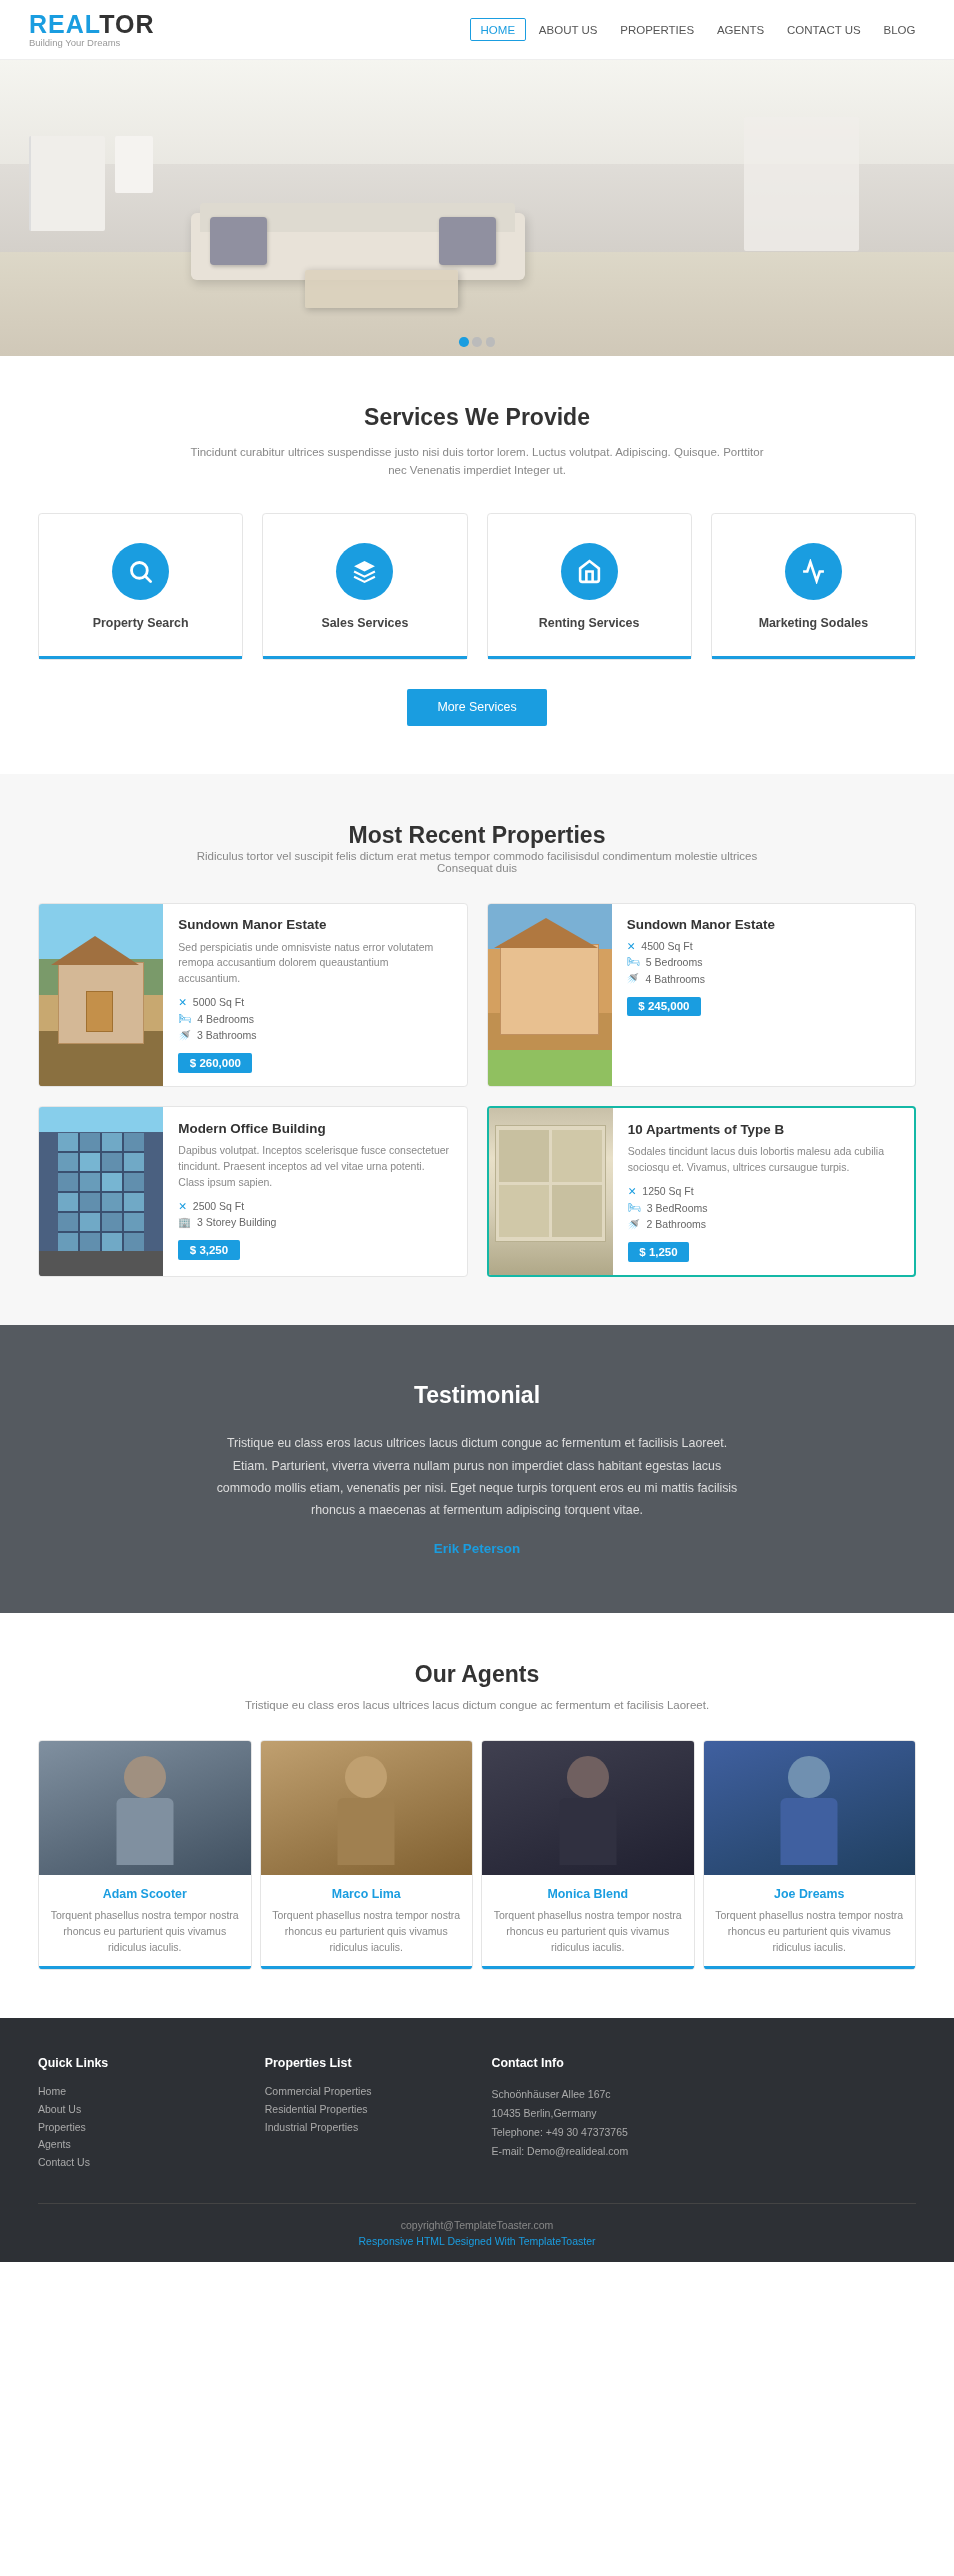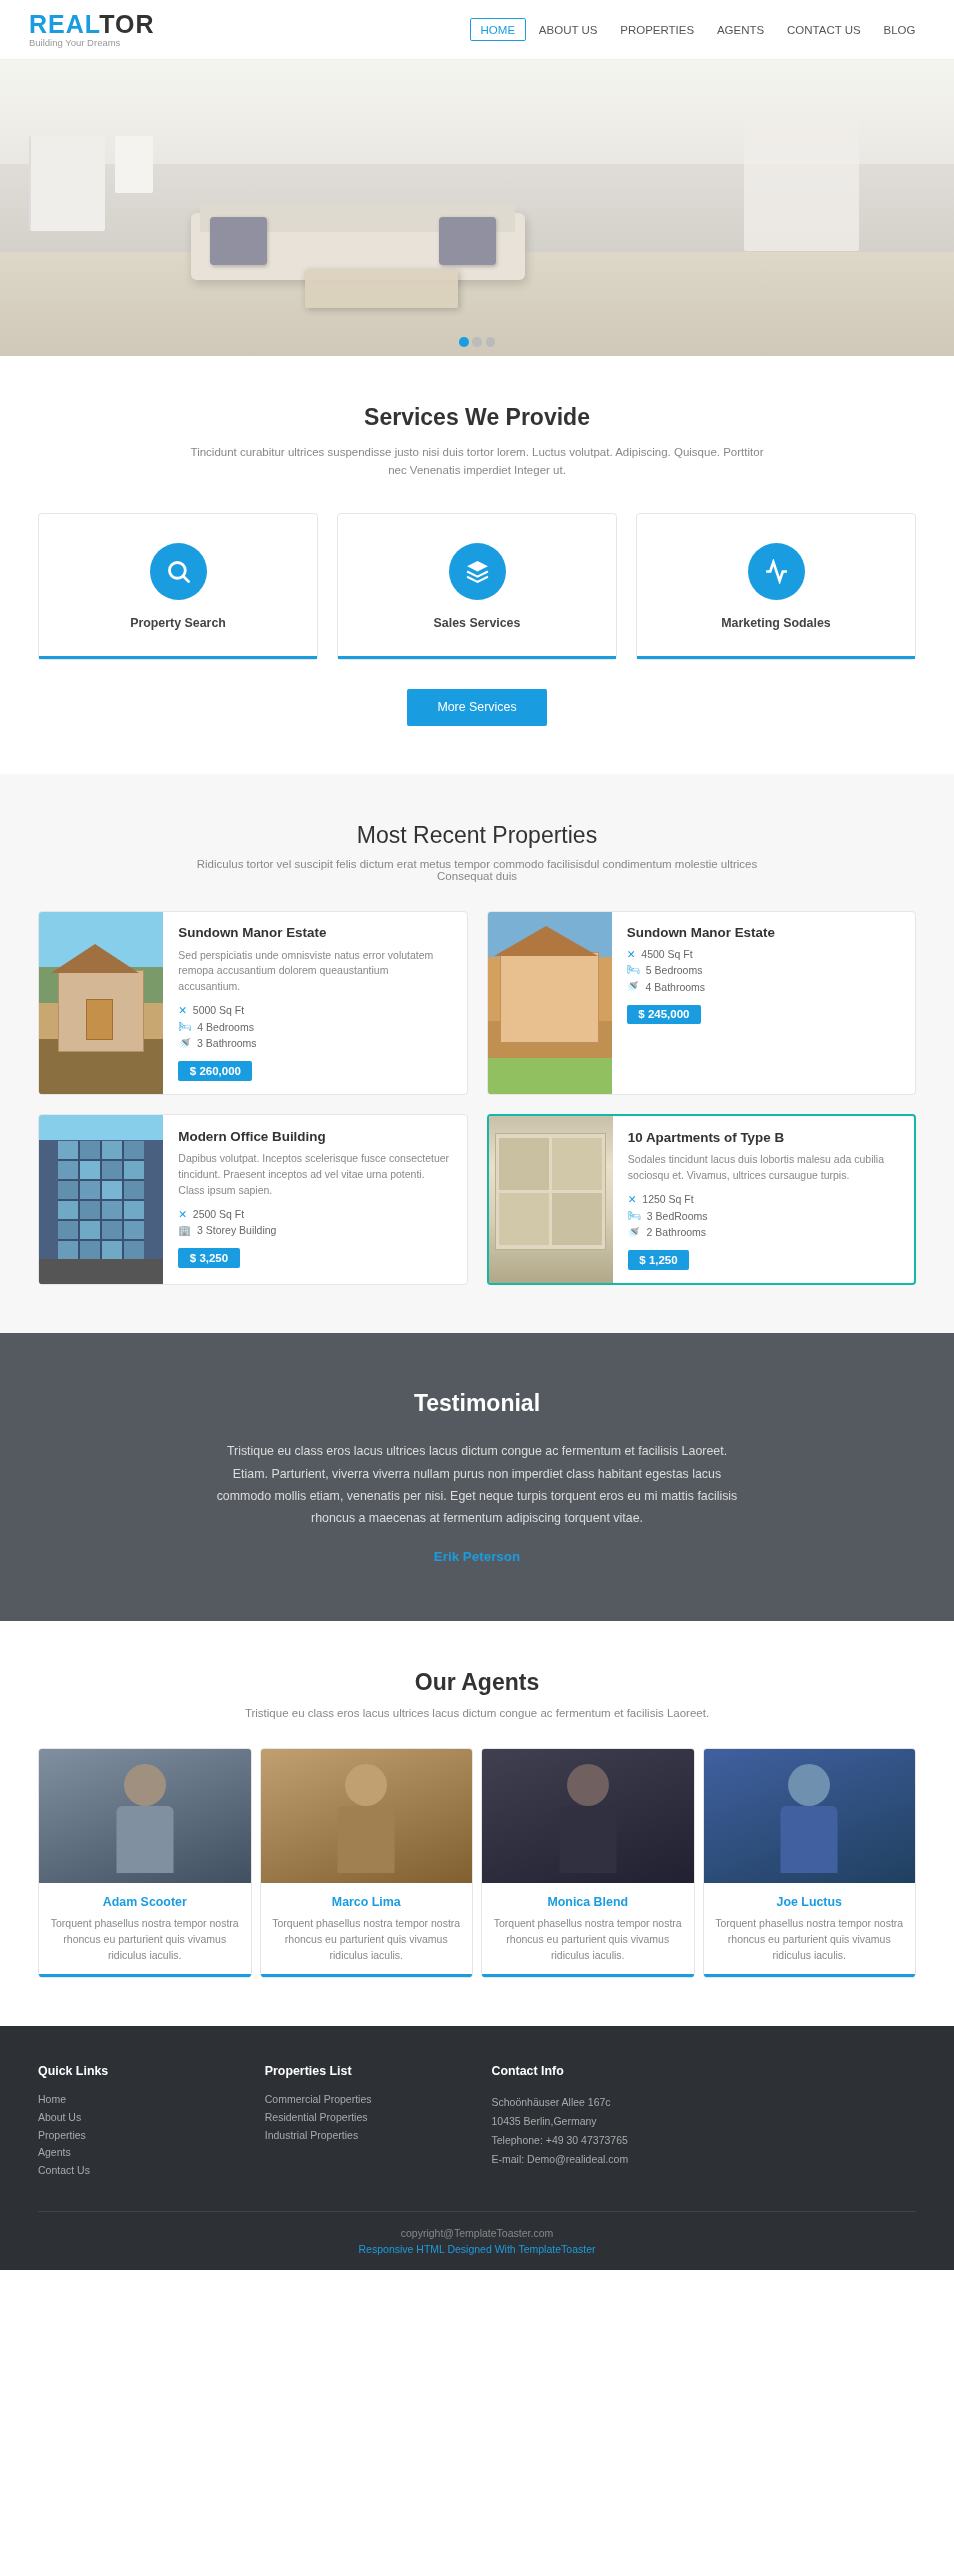--- a/index.html
+++ b/index.html
@@ -83,38 +83,48 @@
         <svg width="25" height="25" viewBox="0 0 24 24" fill="white">
             <path d="M12 2L2 7l10 5 10-5-10-5z"></path>
             <path d="M2 17l10 5 10-5" stroke="white" stroke-width="2" fill="none"></path>
             <path d="M2 12l10 5 10-5" stroke="white" stroke-width="2" fill="none"></path>
           </svg>
       </div>
       <div style="font-size:12.4px; color:#444; font-weight:600;">Sales Services</div>
       <div style="position:absolute; bottom:0; left:0; right:0; height:2.9px; background:#1a9de0;"></div>
     </div>
 
+    <div style="flex:1; border:1px solid #e5e5e5; border-radius:3.8px; padding:29px 19px; text-align:center; position:relative; cursor:pointer;">
+      <div style="width:57px; height:57px; border-radius:50%; background:#1a9de0; display:flex; align-items:center; justify-content:center; margin:0 auto 15.3px;">
+        <svg width="25" height="25" viewBox="0 0 24 24" fill="none" stroke="white" stroke-width="2.5">
+            <path d="M3 9l9-7 9 7v11a2 2 0 0 1-2 2H5a2 2 0 0 1-2-2z" fill="none"></path>
+            <polyline points="9 22 9 12 15 12 15 22"></polyline>
+          </svg>
+      </div>
+      <div style="font-size:12.4px; color:#444; font-weight:600;">Renting Services</div>
+      <div style="position:absolute; bottom:0; left:0; right:0; height:2.9px; background:#1a9de0;"></div>
+    </div>
 
     <div style="flex:1; border:1px solid #e5e5e5; border-radius:3.8px; padding:29px 19px; text-align:center; position:relative; cursor:pointer;">
       <div style="width:57px; height:57px; border-radius:50%; background:#1a9de0; display:flex; align-items:center; justify-content:center; margin:0 auto 15.3px;">
         <svg width="25" height="25" viewBox="0 0 24 24" fill="none" stroke="white" stroke-width="2.5">
             <polyline points="22 12 18 12 15 21 9 3 6 12 2 12"></polyline>
           </svg>
       </div>
       <div style="font-size:12.4px; color:#444; font-weight:600;">Marketing Sodales</div>
       <div style="position:absolute; bottom:0; left:0; right:0; height:2.9px; background:#1a9de0;"></div>
     </div>
 
   </div>
 
   <button style="background:#1a9de0; color:white; border:none; padding:11.5px 30.5px; font-size:12.4px; border-radius:1.9px; cursor:pointer;">More Services</button>
 </section>
 
 <section style="background:#f7f7f7; padding:48px 38px; text-align:center;">
-  <h2 style="font-size:23px; color:#333; margin-bottom:9px; font-weight:400;">Most Recent Properties</h2>
+  <h2 style="font-size:23px; color:#333; margin-bottom:1px; font-weight:700;">Most Recent Properties</h2>
   <p style="font-size:11.5px; color:#888; max-width:573px; margin:0 auto;">Ridiculus tortor vel suscipit felis dictum erat metus tempor commodo facilisisdul condimentum molestie ultrices Consequat duis</p>
 
   <div style="display:grid; grid-template-columns:1fr 1fr; gap:19px; margin-top:29px; text-align:left;">
 
     <div style="background:#fff; border:1px solid #e5e5e5; border-radius:3.8px; overflow:hidden; display:flex; cursor:pointer;">
       <div class="house1-sim" style="width:124px; min-height:157px; flex-shrink:0; background:linear-gradient(180deg, #87CEEB 0%, #87CEEB 30%, #7a9a6a 30%, #7a9a6a 50%, #c8a870 50%, #c8a870 70%, #8a7040 70%, #8a7040 100%); position:relative;">
 
         <div style="position:absolute; top:32%; left:15%; width:70%; height:45%; background:#d4b896; border:1.9px solid #b89060;"></div>
         <div style="position:absolute; top:18%; left:10%; width:0; height:0; border-left:44px solid transparent; border-right:44px solid transparent; border-bottom:29px solid #a07040;"></div>
         <div style="position:absolute; bottom:30%; left:38%; width:22%; height:22%; background:#c4904a; border:1px solid #a07030;"></div>
@@ -286,21 +296,21 @@
       <div style="position:absolute; bottom:0; left:0; right:0; height:2.9px; background:#1a9de0;"></div>
     </div>
 
     <div style="flex:1; border:1px solid #e5e5e5; border-radius:3.8px; overflow:hidden; text-align:center; padding-bottom:13.4px; position:relative; cursor:pointer;">
       <div style="width:100%; height:134px; background:linear-gradient(160deg, #4060a0 0%, #305080 50%, #204060 100%); display:flex; align-items:center; justify-content:center; overflow:hidden;">
         <div style="position:relative; width:76px; height:124px;">
           <div style="position:absolute; top:9.5px; left:50%; transform:translateX(-50%); width:42px; height:42px; border-radius:50%; background:#7090b0;"></div>
           <div style="position:absolute; top:52px; left:50%; transform:translateX(-50%); width:57px; height:67px; background:#4060a0; border-radius:5.7px 5.7px 0 0;"></div>
         </div>
       </div>
-      <div style="font-size:12.4px; font-weight:700; color:#1a9de0; margin:11.5px 0 7.6px; padding:0 9.5px;">Joe Luctus</div>
+      <div style="font-size:12.4px; font-weight:700; color:#1a9de0; margin:11.5px 0 7.6px; padding:0 9.5px;">Joe Dreams</div>
       <div style="font-size:10.5px; color:#888; line-height:1.5; padding:0 9.5px;">Torquent phasellus nostra tempor nostra rhoncus eu parturient quis vivamus ridiculus iaculis.</div>
       <div style="position:absolute; bottom:0; left:0; right:0; height:2.9px; background:#1a9de0;"></div>
     </div>
 
   </div>
 </section>
 
 <footer style="background:#2d3035; color:#ccc; padding:38px 38px 0;">
   <div style="display:grid; grid-template-columns:1fr 1fr 1fr 1fr; gap:29px; margin-bottom:29px;">
 

